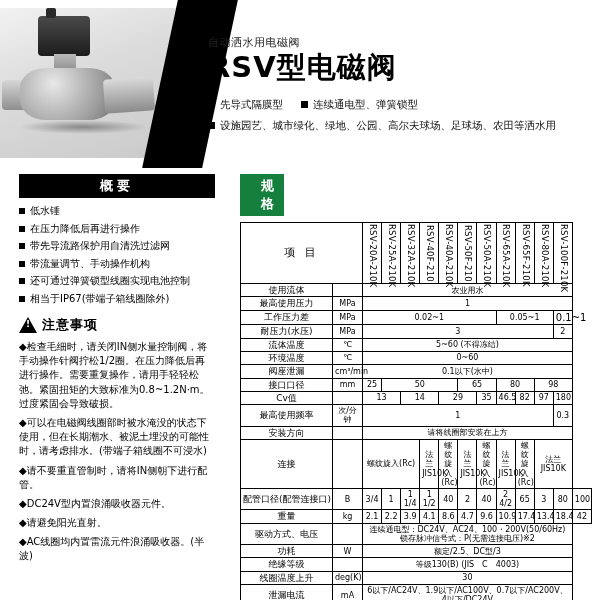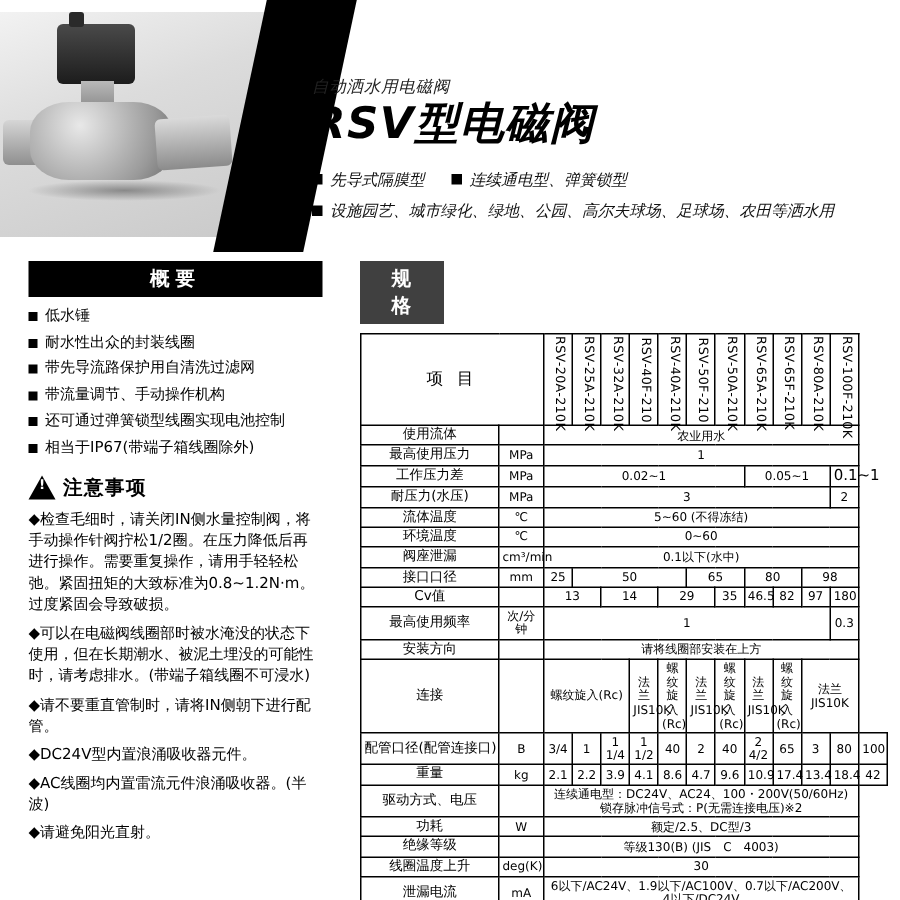--- a/index.html
+++ b/index.html
@@ -73,24 +73,23 @@
   }
   .header-wedge {
     position: absolute;
     left: 160px; top: 0;
     width: 60px; height: 168px;
     background: #000;
     transform: skewX(-12deg);
   }
   .header-text {
     position: absolute;
-    left: 200px; top: 16px;
+    left: 200px; top: 1px;
     width: 400px; height: 168px;
     padding: 34px 10px 0 8px;
-    font-style: italic;
   }
   .subtitle-top {
     font-size: 11px;
     color: #222;
     letter-spacing: .5px;
     margin-bottom: 2px;
   }
   .main-title {
     font-size: 29px;
     font-weight: bold;
@@ -131,27 +130,27 @@
     color: #fff;
     font-size: 13px;
     font-weight: bold;
     text-align: center;
     padding: 3px 0;
     letter-spacing: 4px;
     margin-bottom: 6px;
   }
   .section-head-left { width: 196px; }
   .section-head-right {
-    background: #404040; color: #fff;
+    background: #15803d; color: #fff;
     font-size: 13px; font-weight: bold;
     padding: 3px 21px;
     letter-spacing: 3px;
     margin-bottom: 6px;
     display: inline-block;
-    width: 56px;
+    width: 44px;
     text-align: center;
   }
   .head-row-right { display: flex; }
 
   .feature-list { margin: 0; padding: 0; list-style: none; }
   .feature-list li {
     font-size: 10px;
     line-height: 1.45;
     margin-bottom: 3px;
     display: flex;
@@ -264,21 +263,21 @@
     <div class="col-left">
       <div class="section-head section-head-left">概要</div>
 
       <ul class="feature-list">
         <li>
             <span class="sq"></span>
             <span>低水锤</span>
           </li>
         <li>
             <span class="sq"></span>
-            <span>耐水性出众的封装线圈</span>
+            <span>在压力降低后再进行操作</span>
           </li>
         <li>
             <span class="sq"></span>
             <span>带先导流路保护用自清洗过滤网</span>
           </li>
         <li>
             <span class="sq"></span>
             <span>带流量调节、手动操作机构</span>
           </li>
         <li>
@@ -294,22 +293,22 @@
       <div class="warn-head">
         <span class="warn-tri"></span>
         <span class="warn-title">注意事项</span>
       </div>
 
       <div class="notes">
         <p>◆<span>检查毛细时，请关闭IN侧水量控制阀，将手动操作针阀拧松1/2圈。在压力降低后再进行操作。需要重复操作，请用手轻轻松弛。紧固扭矩的大致标准为0.8~1.2N·m。过度紧固会导致破损。</span></p>
         <p>◆<span>可以在电磁阀线圈部时被水淹没的状态下使用，但在长期潮水、被泥土埋没的可能性时，请考虑排水。(带端子箱线圈不可浸水)</span></p>
         <p>◆<span>请不要重直管制时，请将IN侧朝下进行配管。</span></p>
         <p>◆<span>DC24V型内置浪涌吸收器元件。</span></p>
+        <p>◆<span>请避免阳光直射。</span></p>
         <p>◆<span>AC线圈均内置雷流元件浪涌吸收器。(半波)</span></p>
-        <p>◆<span>请避免阳光直射。</span></p>
       </div>
     </div>
 
     <div class="col-right">
       <div class="head-row-right">
         <div class="section-head-right">规格</div>
       </div>
       <table class="spec" id="spec-table">
           <colgroup>
             <col style="width:92px">

